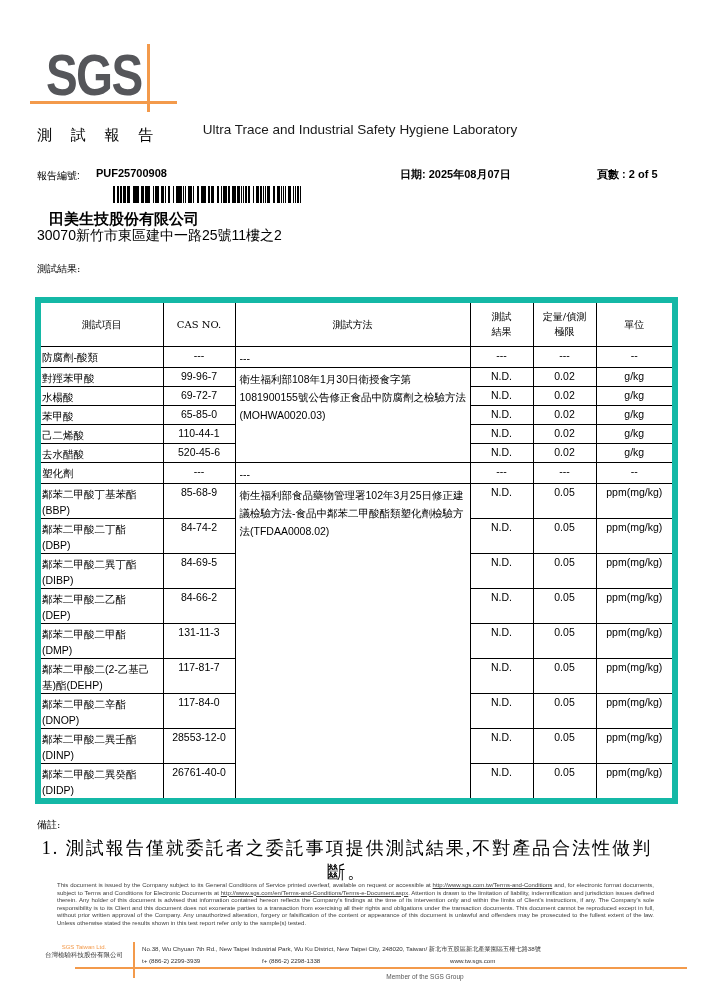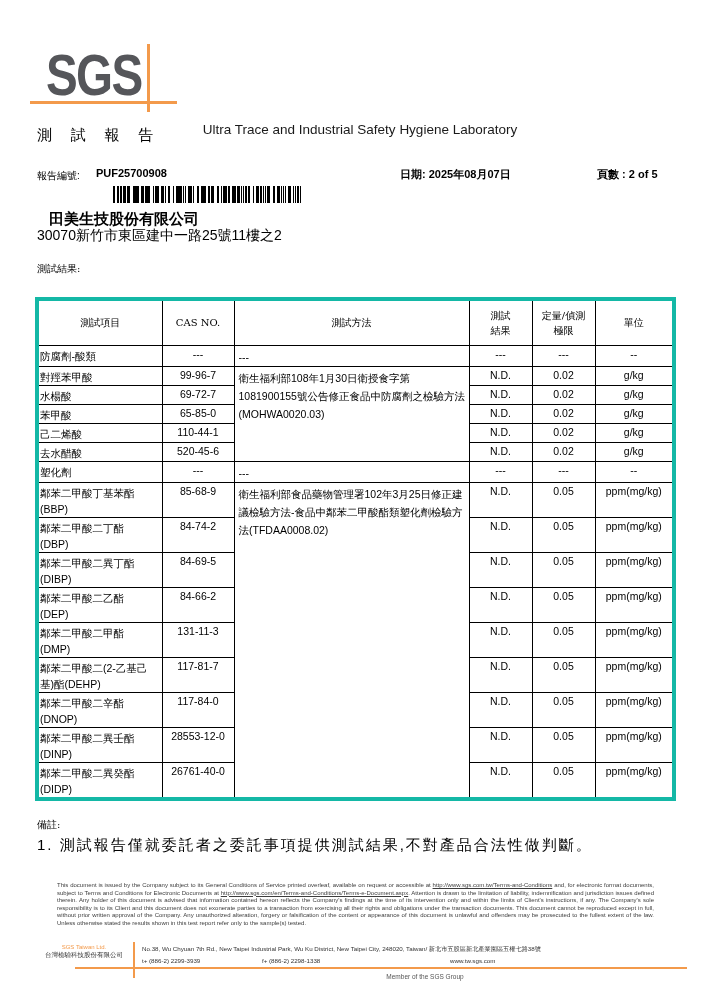--- a/index.html
+++ b/index.html
@@ -50,42 +50,43 @@
   }
 
   .client-name { left:37px; top:210px; font-size:15px; font-weight:bold;margin-left:12px; }
   .client-addr { left:37px; top:227px; font-size:14px; }
   .results-label { left:37px; top:262px; font-size:10px; font-family:"DejaVu Serif", serif; }
 
   
   table.results {
     position:absolute; left:35px; top:297px; width:637px;
     border-collapse:collapse; table-layout:fixed;
-    border:4px solid #14b8a6;
+    border:6px solid #14b8a6;
   }
   table.results th, table.results td {
     border:1.5px solid #000; font-size:10.5px; vertical-align:top;
     white-space:pre-line; overflow:hidden;
   }
   table.results th {
     height:46px; font-weight:normal; text-align:center; vertical-align:middle;
     font-family:"DejaVu Serif", serif; font-size:10px; line-height:15px;
   }
   td.c-item   { text-align:left; padding:2px 2px 0 1px; line-height:16px; }
   td.c-cas    { text-align:center; padding-top:2px; }
   td.c-method { text-align:left; padding:2px 3px 0 4px; line-height:18px; }
   td.c-result, td.c-limit, td.c-unit { text-align:center; padding-top:2px; }
   tr.r-single td { height:19px; }
   tr.r-tall td   { height:35px; }
 
   
   .notes-label { left:37px; top:818px; font-size:10px; font-family:"DejaVu Serif", serif; }
   .note-item {
-    left:37px; top:836px; width:620px; font-size:15px; letter-spacing:2px;
-    font-family:Liberation Sans, sans-serif;
+    left:37px; top:836px; width:620px; font-size:18px; letter-spacing:2px;
+    font-family:Liberation Serif, serif;
+    text-align:center;
   }
 
   
   .legal {
     left:57px; top:882px; width:597px; font-size:6px; line-height:7.6px;
     text-align:justify; color:#3d3d3d;
   }
   .legal .u { text-decoration:underline; }
 
   

